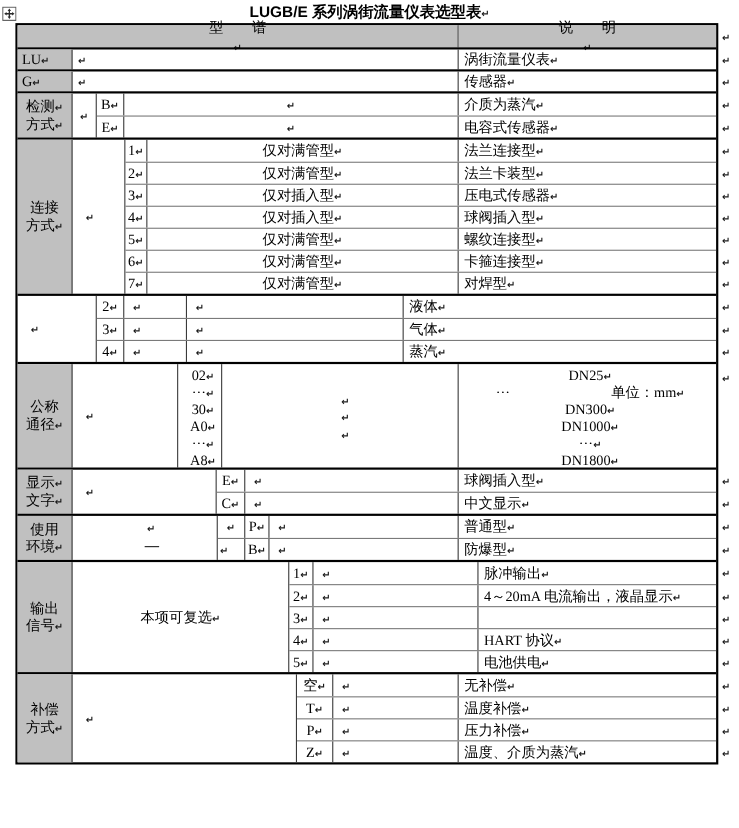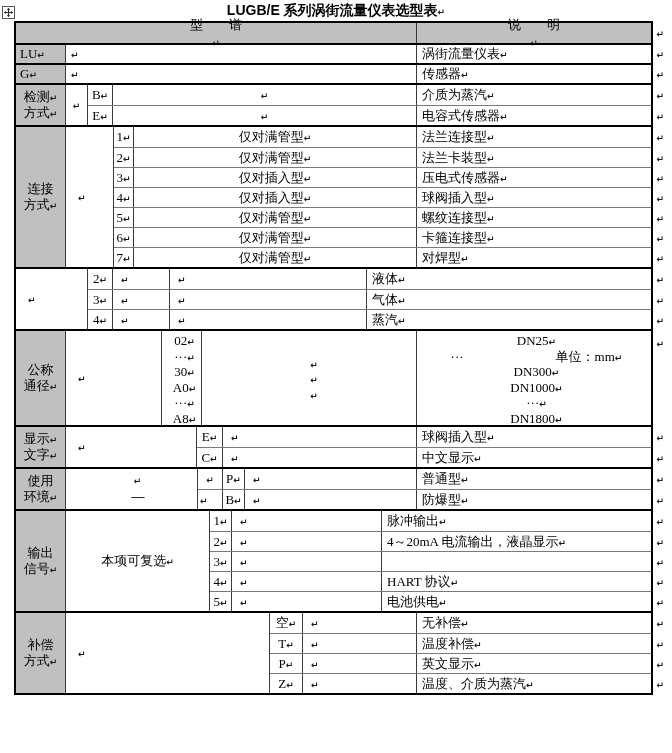--- a/index.html
+++ b/index.html
@@ -464,21 +464,21 @@
         <i class="pil rowend"></i>
       </div>
     </div>
   </div>
 
   <div class="band">
     <div class="cell label gray">
       <span><span>输出</span></span>
       <span><span>信号</span><i class="pil"></i></span>
     </div>
-    <div class="cell notecell" style="width:144px">
+    <div class="cell notecell" style="width:197px">
         <span>本项可复选</span>
         <i class="pil"></i>
       </div>
     <div class="rows">
       <div class="trow">
         <div class="cell code" style="width:22px">
             <span>1</span>
             <i class="pil"></i>
           </div>
         <div class="cell pad8" style="width:150px">
@@ -584,21 +584,21 @@
       </div>
       <div class="trow">
         <div class="cell code" style="width:33px">
             <span>P</span>
             <i class="pil"></i>
           </div>
         <div class="cell pad8" style="width:114px">
             <i class="pil"></i>
           </div>
         <div class="cell desc">
-            <span>英文显示</span>
+            <span>压力补偿</span>
             <i class="pil"></i>
           </div>
         <i class="pil rowend"></i>
       </div>
       <div class="trow">
         <div class="cell code" style="width:33px">
             <span>Z</span>
             <i class="pil"></i>
           </div>
         <div class="cell pad8" style="width:114px">

